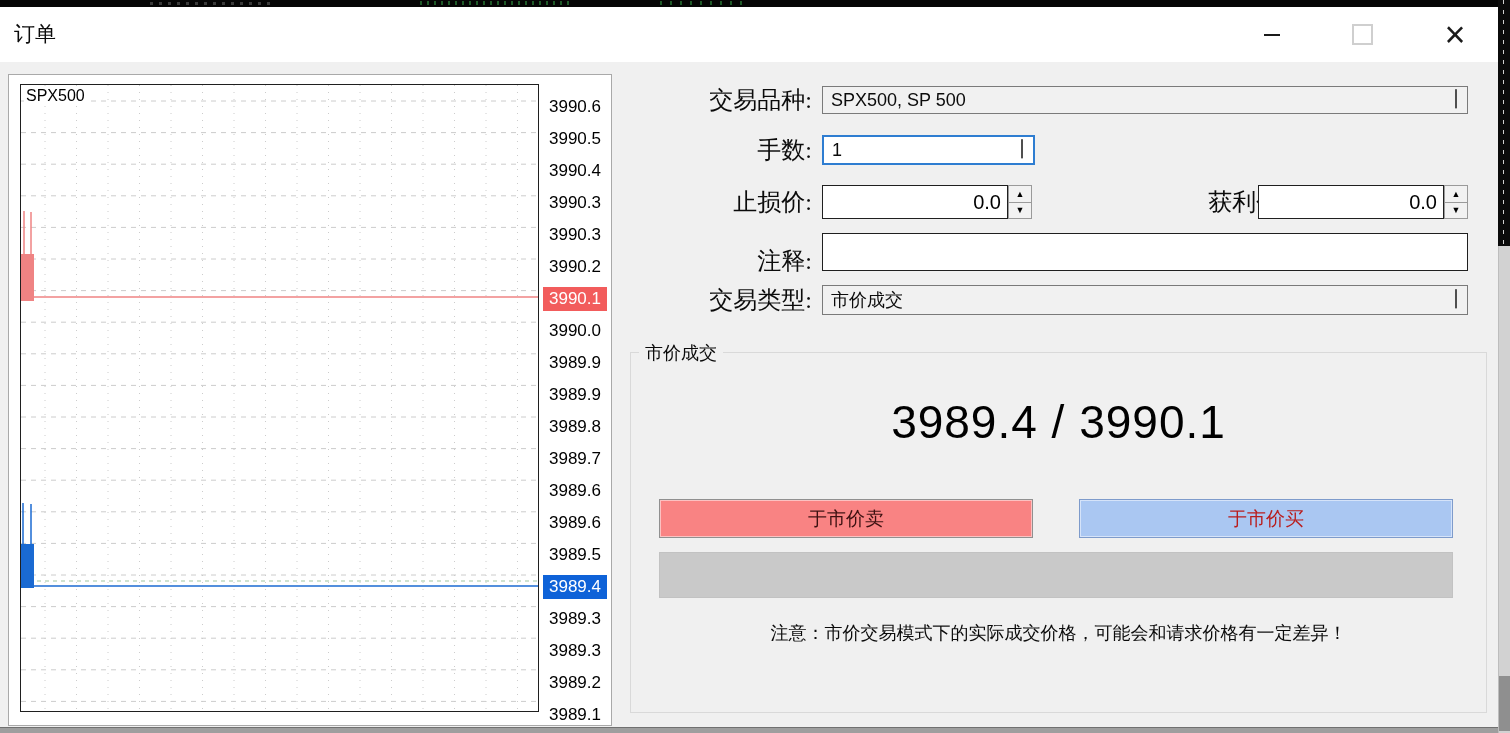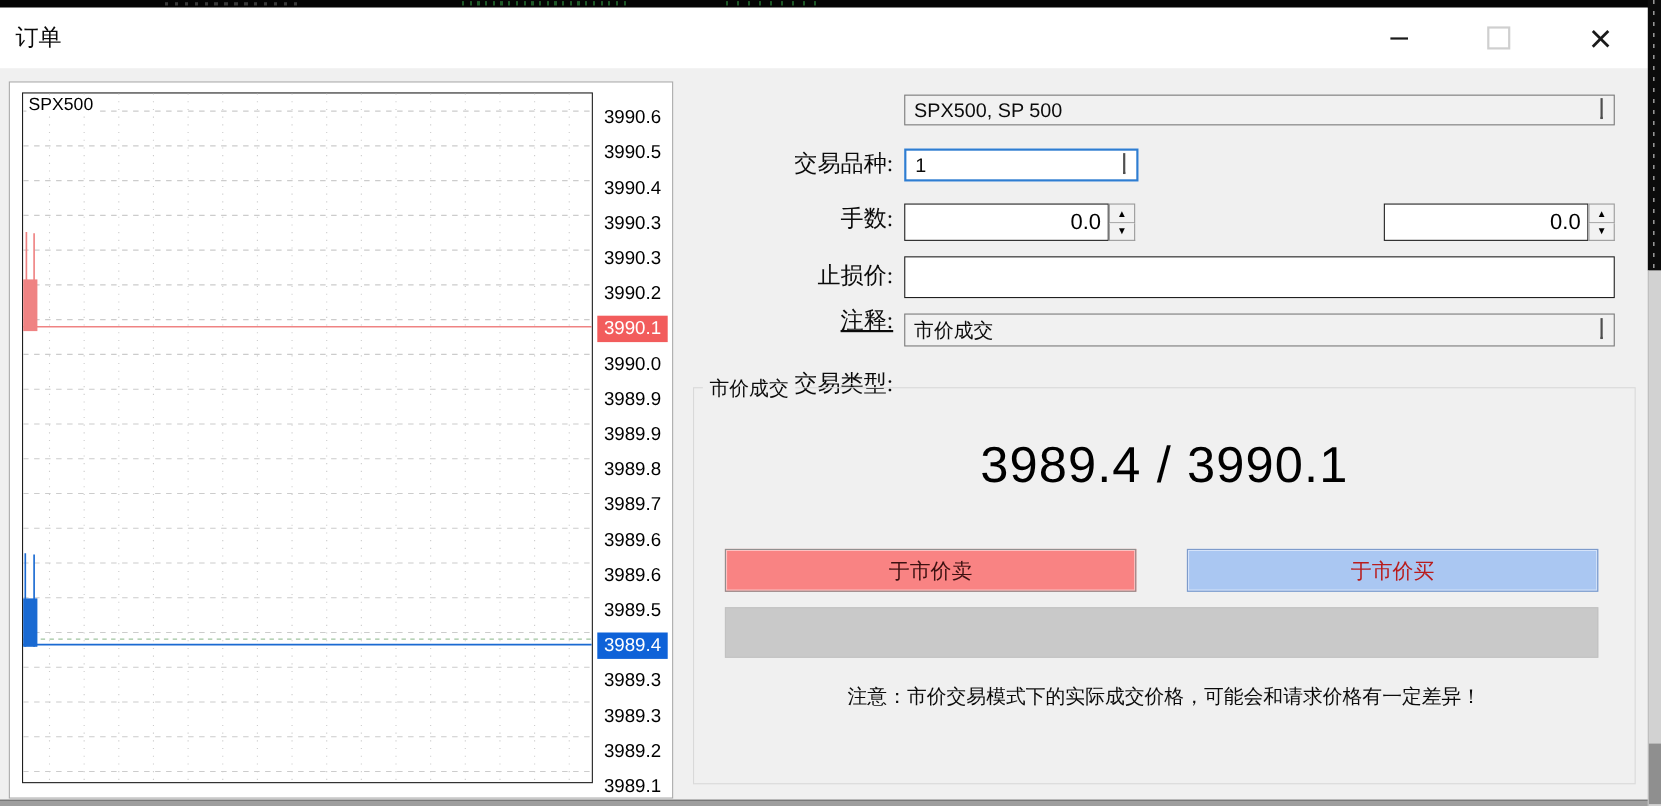--- a/index.html
+++ b/index.html
@@ -40,21 +40,21 @@
   .plot{position:absolute;left:11px;top:9px;width:517px;height:626px;border:1px solid #1f1f1f;background:#fff;}
   .plot svg{position:absolute;left:0;top:0;}
   .symbol-label{position:absolute;left:3px;top:2px;font-size:16px;color:#000;background:#fff;padding:0 2px;}
   .price-scale{position:absolute;left:534px;top:16px;width:68px;}
   .scale-row{height:32px;display:flex;align-items:center;}
   .scale-row span{font-size:17px;color:#000;padding:2px 6px;}
   .scale-row span.tag-ask{background:var(--ask_tag);color:#fff;}
   .scale-row span.tag-bid{background:var(--bid_tag);color:#fff;}
 
   
-  .flabel{position:absolute;width:180px;text-align:right;font-size:21px;color:#0b0b0b;margin-top:48px;}
+  .flabel{position:absolute;width:180px;text-align:right;font-size:24px;color:#0b0b0b;}
   .combo{position:absolute;box-sizing:border-box;background:#f1f1f1;border:1px solid #7a7a7a;
     display:flex;align-items:center;cursor:pointer;}
   .combo .val{padding-left:8px;font-size:18px;color:#0b0b0b;white-space:nowrap;}
   .combo .chev-wrap{position:absolute;right:10px;top:50%;transform:translateY(-60%);}
   .chev{width:8px;height:8px;border-right:2px solid #4f4f4f;border-bottom:2px solid #4f4f4f;transform:rotate(45deg);}
   .combo.focused{background:#fff;border:2px solid #2e7dd1;}
   .numfield{position:absolute;box-sizing:border-box;border:1px solid #1f1f1f;background:#fff;
     font-size:20px;text-align:right;padding:0 6px;font-family:"Liberation Sans",sans-serif;outline:none;}
   .textfield{position:absolute;box-sizing:border-box;border:1px solid #1f1f1f;background:#fff;
     font-size:18px;padding:0 6px;outline:none;}
@@ -216,21 +216,21 @@
         <div class="scale-row">
           <span>3989.1</span>
         </div>
       </div>
   </div>
 
   <div class="flabel cjk" style="left:632px;top:86px;line-height:28px;">交易品种:</div>
   <div class="flabel cjk" style="left:632px;top:135px;line-height:30px;">手数:</div>
   <div class="flabel cjk" style="left:632px;top:185px;line-height:34px;">止损价:</div>
   <div class="flabel cjk" style="left:1107px;top:185px;line-height:34px;">获利价:</div>
-  <div class="flabel cjk" style="left:632px;top:224px;line-height:38px;text-decoration:underline;">注释:</div>
+  <div class="flabel cjk" style="left:632px;top:242px;line-height:38px;">注释:</div>
   <div class="flabel cjk" style="left:632px;top:285px;line-height:30px;">交易类型:</div>
 
   <div class="combo" style="left:822px;top:86px;width:646px;height:28px;text-align:center;">
     <span class="val">SPX500, SP 500</span>
     <span class="chev-wrap"><span class="chev"></span></span>
   </div>
 
   <div class="combo focused" style="left:822px;top:135px;width:213px;height:30px;">
     <span class="val">1</span>
     <span class="chev-wrap"><span class="chev"></span></span>

